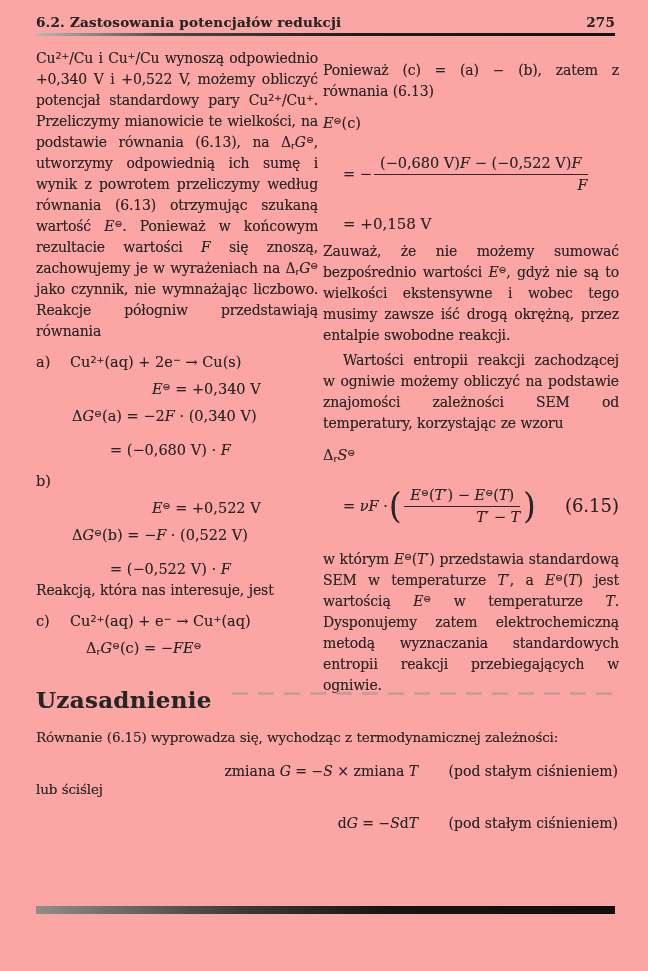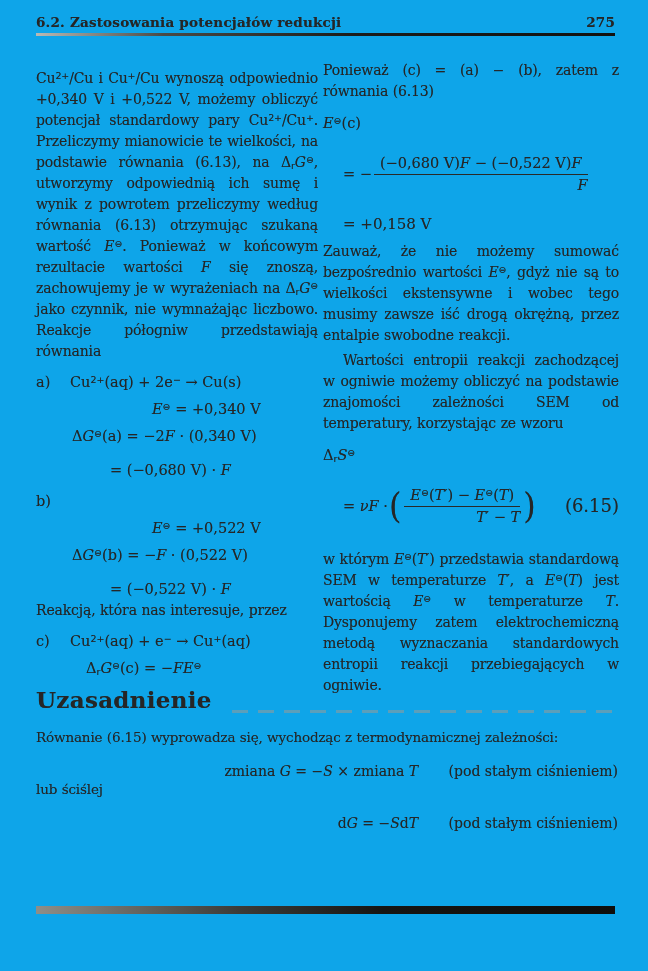--- a/index.html
+++ b/index.html
@@ -1,28 +1,28 @@
 <!DOCTYPE html>
 <html><head>
 <meta charset="utf-8">
 <style>
   html,body{margin:0;padding:0;background:#fbfbf8;}
   .page{
     position:relative;width:648px;height:971px;overflow:hidden;
-    background:#0ea5e9;color:#262626;
+    background:#fca5a5;color:#262626;
     font-family:"DejaVu Serif", serif;
     text-shadow:0 0 .5px rgba(20,20,20,.4);
   }
   
   .header{position:absolute;left:36px;right:33px;top:14px;display:flex;justify-content:space-between;
     font-weight:bold;font-size:13.5px;letter-spacing:.2px;}
   .header-rule{position:absolute;left:36px;right:33px;top:33px;height:3px;
     background:linear-gradient(to right,#b9b9b4,#4a4a46 22%,#1c1c1a 55%,#121210);}
   
-  .col-left {position:absolute;left:36px; top:68px;width:282px;}
+  .col-left {position:absolute;left:36px; top:48px;width:282px;}
   .col-right{position:absolute;left:323px;top:60px;width:296px;}
   p.body{margin:0;font-size:14px;line-height:21px;text-align:justify;letter-spacing:-0.15px;word-spacing:.3px;}
   p.indent{text-indent:20px;}
   sup,sub{font-family:"DejaVu Sans", sans-serif;line-height:0;}
   sup{font-size:9.5px;vertical-align:4px;}
   sub{font-size:9.5px;vertical-align:-2px;}
   i{font-style:italic;}
   
   .react-row{display:flex;margin-top:9px;font-size:14.5px;line-height:22px;}
   .react-label{width:34px;flex:none;}
@@ -37,21 +37,21 @@
   .eq-lhs{font-size:14.5px;line-height:22px;}
   .eq-row{display:flex;align-items:center;margin-top:4px;padding-left:20px;font-size:14.5px;}
   .frac{display:inline-block;text-align:right;vertical-align:middle;margin:16px 2px;}
   .frac .num{display:block;padding:1px 6px 3px;border-bottom:1.4px solid #2a2a28;}
   .frac .den{display:block;padding-top:2px;}
   .bp{font-size:32px;font-weight:300;line-height:1;margin:0 1px;transform:scaleY(1.1);display:inline-block;}
   .eq-result{margin-top:6px;padding-left:20px;font-size:15px;}
   .eq-tag{margin-left:auto;font-size:18px;}
   
   .just{position:absolute;left:36px;top:686px;width:582px;}
-  .just-head{display:flex;align-items:flex-end;}
+  .just-head{display:flex;align-items:flex-start;}
   .just-title{font-size:23px;font-weight:bold;letter-spacing:.3px;}
   .just-rule{flex:1;height:3px;margin-left:20px;margin-top:6px;opacity:.55;
     background:repeating-linear-gradient(to right,#9a9a94 0 16px,transparent 16px 26px);}
   .just p.body{font-size:13.5px;line-height:20px;}
   .just .p1{margin-top:14px;}
   .ceq{margin-top:16px;text-align:right;font-size:14px;}
   .ceq .note{margin-left:26px;}
   .connector{margin-top:15px;font-size:13.5px;}
   .p2{margin-top:16px;}
   
@@ -81,21 +81,21 @@
     <div class="eqline pl-dg">Δ<i>G</i><sup>⊖</sup>(a) = −2<i>F</i> · (0,340 V)</div>
     <div class="eqline pl-eq">= (−0,680 V) · <i>F</i></div>
 
     <div class="react-row">
       <span class="react-label">b)</span>
     </div>
     <div class="eqline pl-e"><i>E</i><sup>⊖</sup> = +0,522 V</div>
     <div class="eqline pl-dg">Δ<i>G</i><sup>⊖</sup>(b) = −<i>F</i> · (0,522 V)</div>
     <div class="eqline pl-eq">= (−0,522 V) · <i>F</i></div>
 
-    <p class="body interlude">Reakcją, która nas interesuje, przez</p>
+    <p class="body interlude">Reakcją, która nas interesuje, jest</p>
 
     <div class="react-row">
       <span class="react-label">c)</span>
       <span>Cu<sup>2+</sup>(aq) + e<sup>−</sup> → Cu<sup>+</sup>(aq)</span>
     </div>
     <div class="eqline pl-c">Δ<sub>r</sub><i>G</i><sup>⊖</sup>(c) = −<i>FE</i><sup>⊖</sup></div>
   </div>
 
   <div class="col-right">
     <p class="body">Ponieważ (c) = (a) − (b), zatem z równania (6.13)</p>

